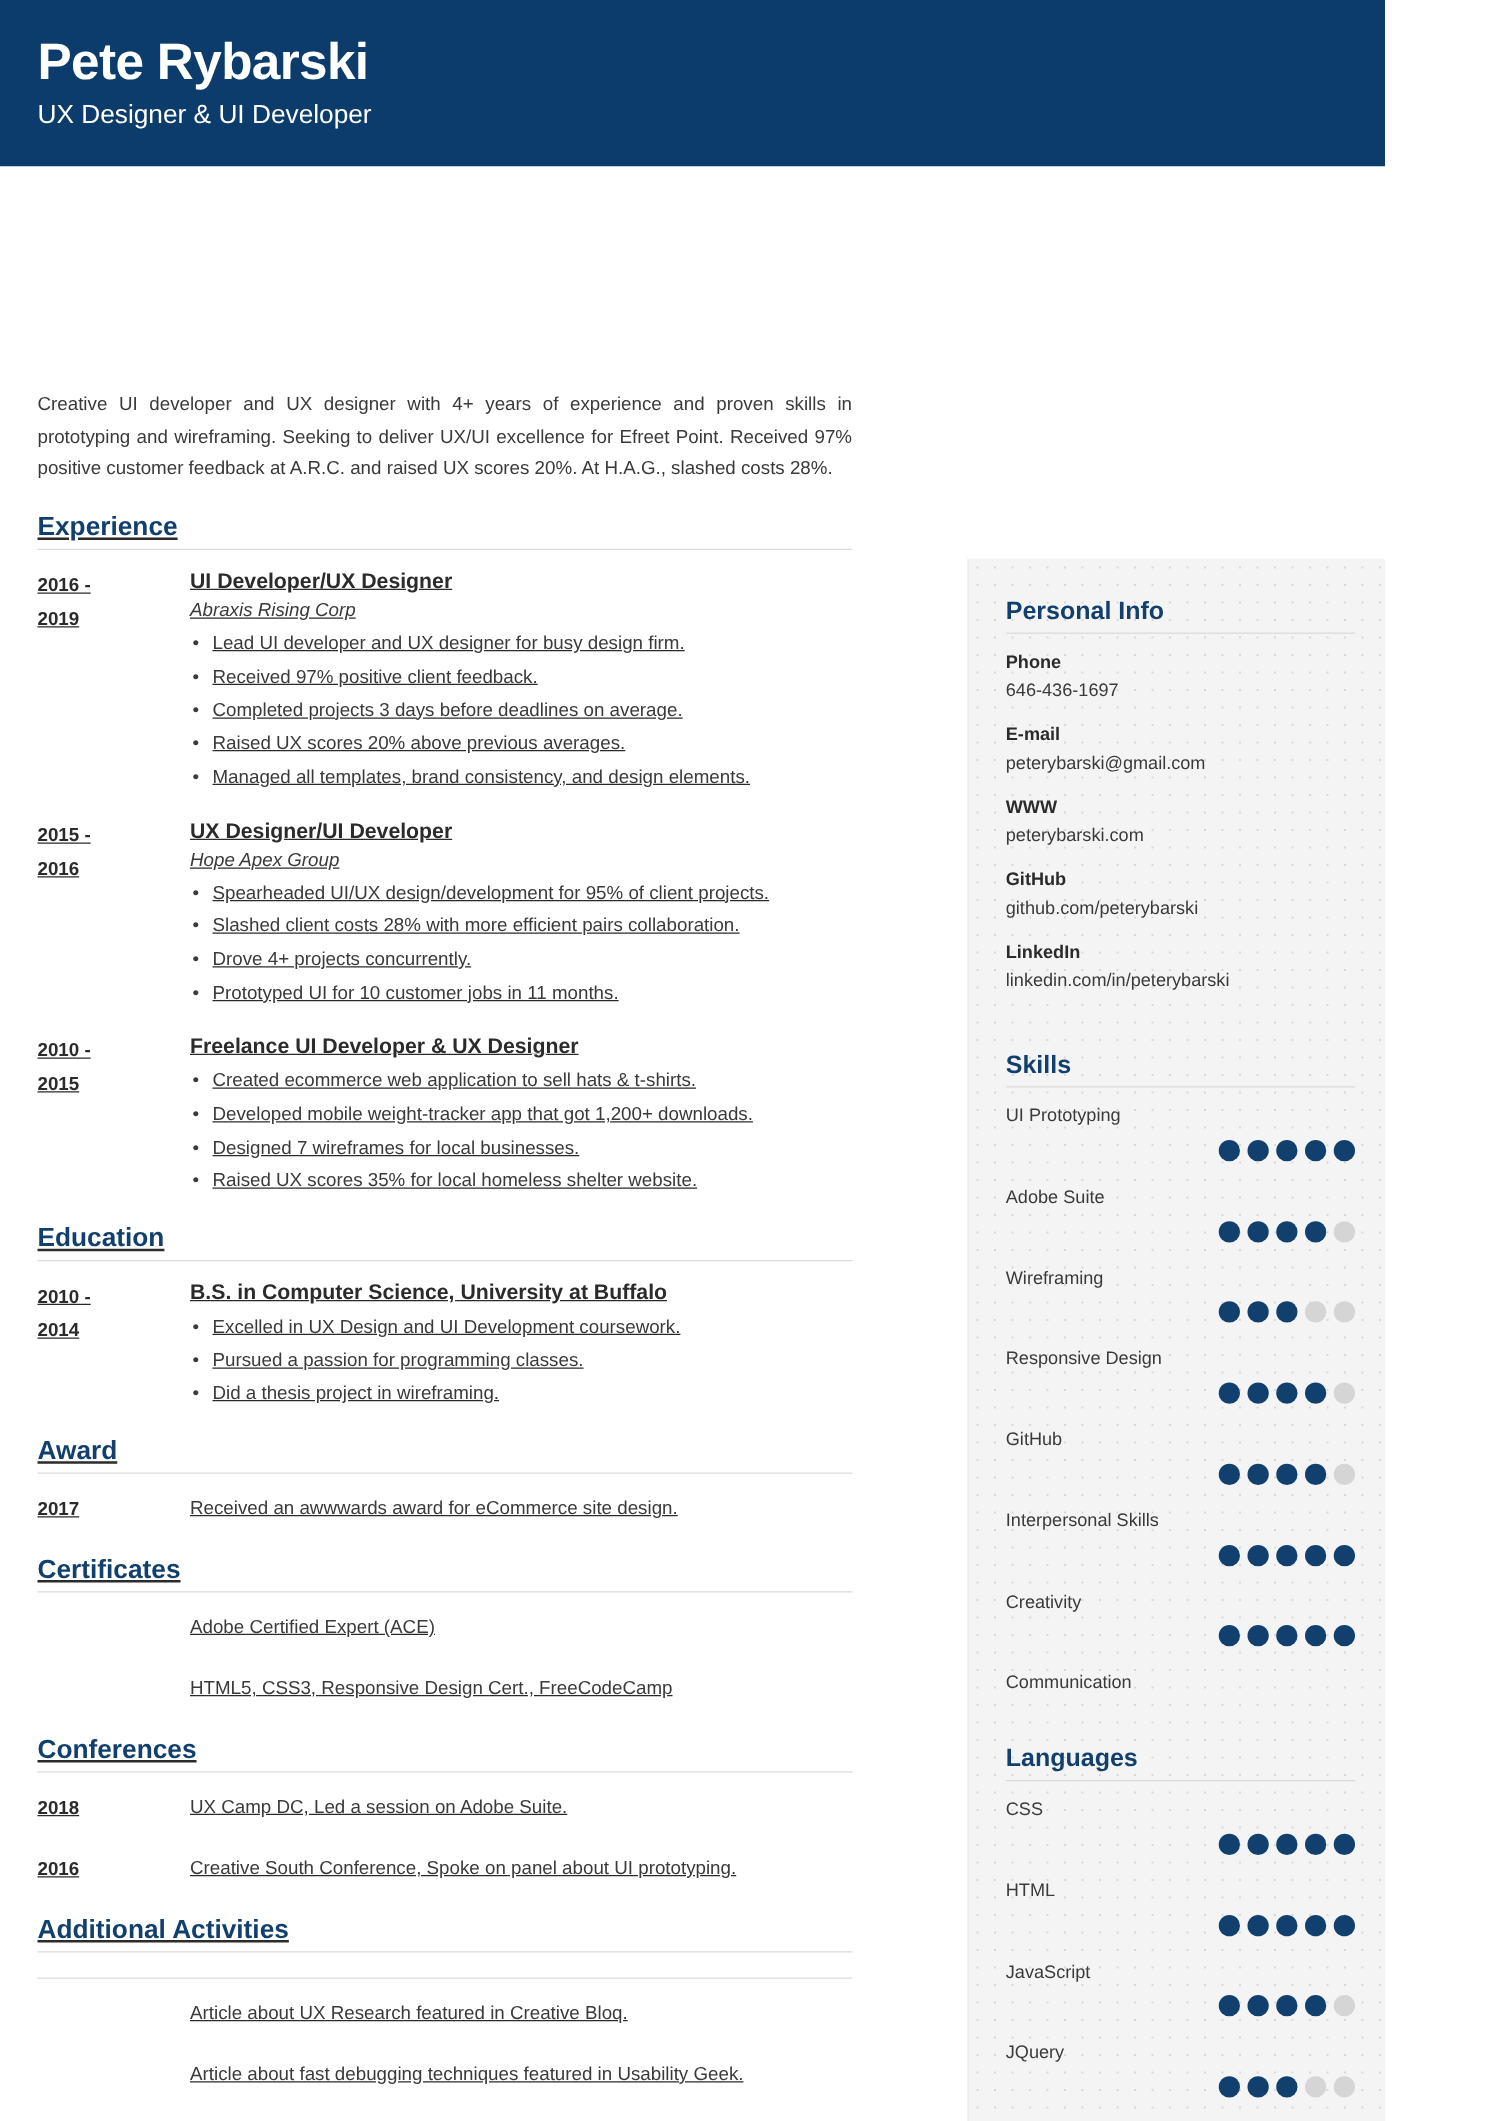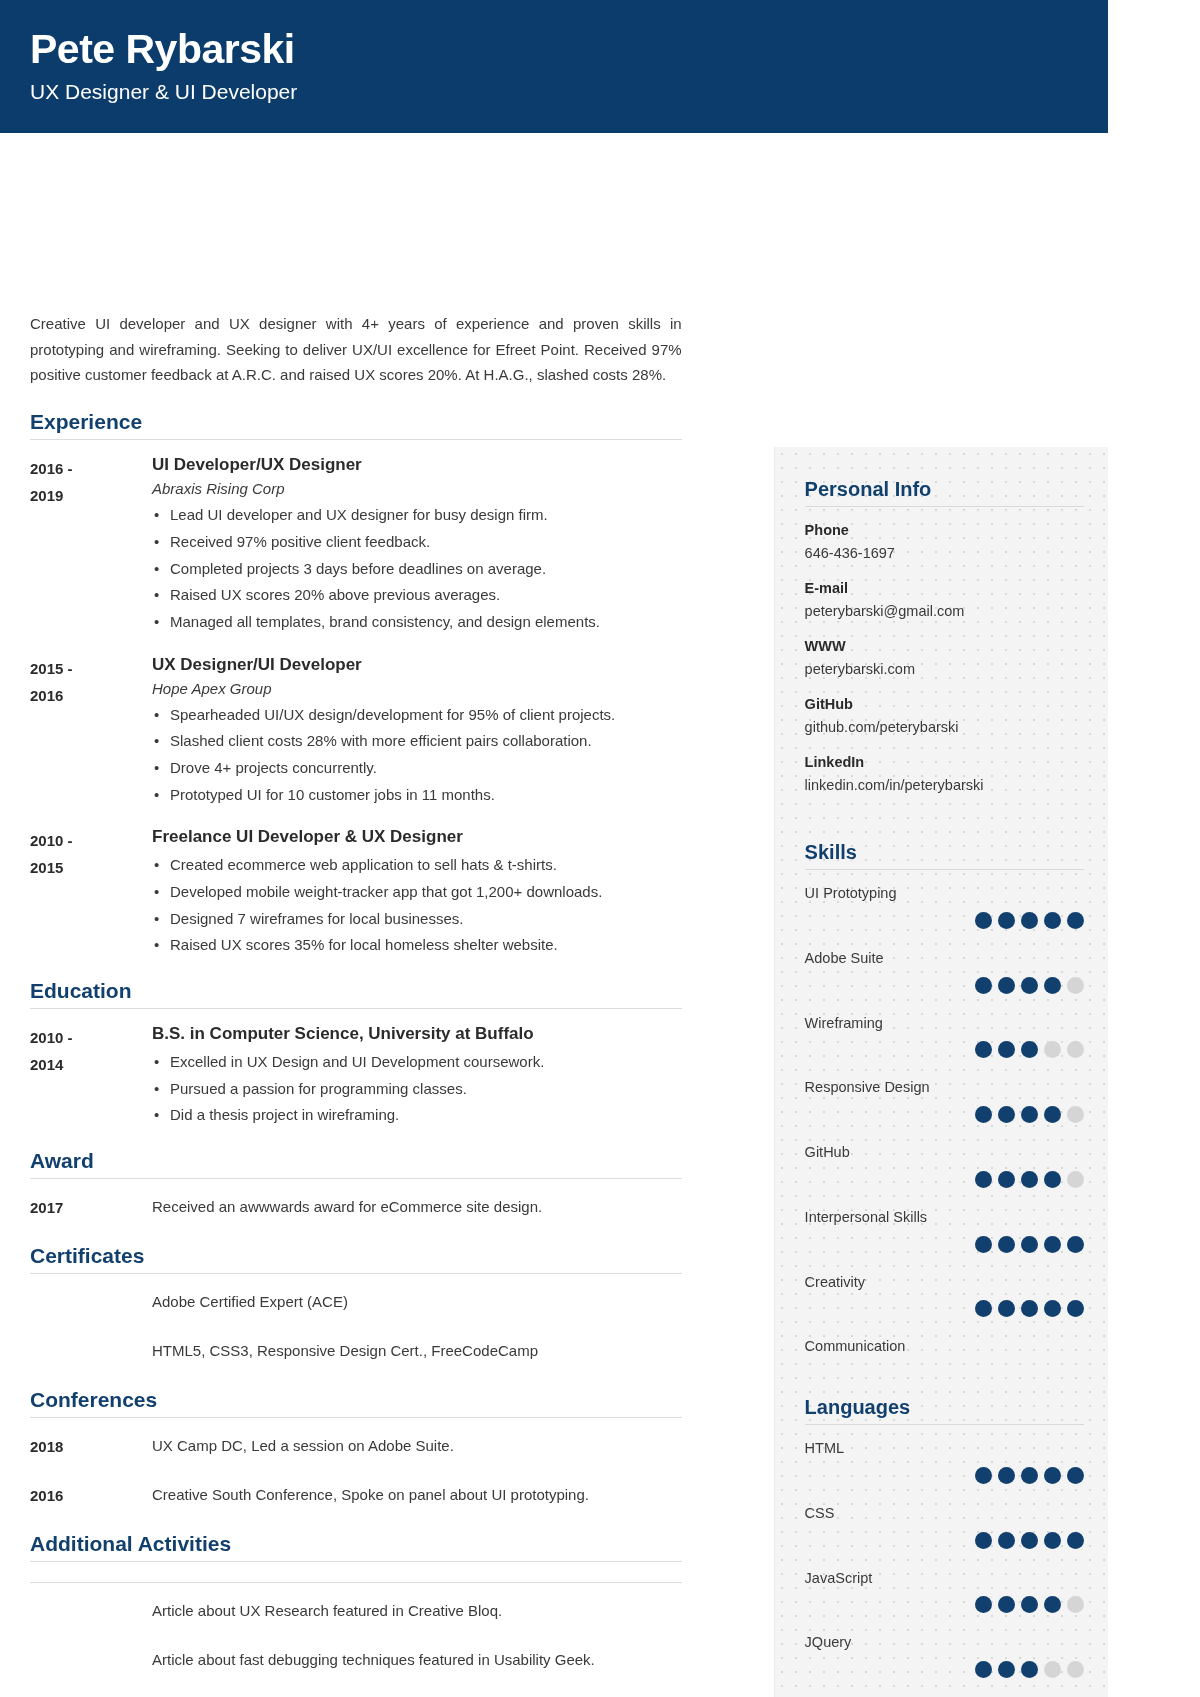--- a/index.html
+++ b/index.html
@@ -40,21 +40,21 @@
     font-size:15px; line-height:1.72; text-align:justify;
     color:#3a3a3a; padding-top:20px; margin-bottom:22px;
   }
 
   
   .sec-h {
     font-size:21px; font-weight:bold; color:#12406e;
     margin:0 0 0 0; padding-bottom:5px;
   }
   .sec-rule { border-bottom:1px solid #dcdcdc; margin-bottom:14px; }
-  .section { margin-bottom:20px; }
+  .section { margin-bottom:20px;text-decoration:underline; }
 
   
   .entry { display:flex; margin-bottom:18px; }
   .entry:last-child { margin-bottom:6px; }
   .years {
     width:122px; flex:0 0 122px; font-size:15px; font-weight:bold;
     color:#2b2b2b; line-height:1.8; padding-top:1px;
   }
   .years span { display:block; }
   .entry-body { flex:1; }
@@ -369,31 +369,31 @@
               <div class="rate-label">Communication</div>
             </div>
           </div>
       </div>
 
       <div class="side-sec">
         <div class="side-h">Languages</div>
         <div class="side-rule"></div>
         <div>
             <div class="rate-row">
+              <div class="rate-label">CSS</div>
+              <div class="dots">
+                <span class="dot on"></span>
+                <span class="dot on"></span>
+                <span class="dot on"></span>
+                <span class="dot on"></span>
+                <span class="dot on"></span>
+              </div>
+            </div>
+            <div class="rate-row">
               <div class="rate-label">HTML</div>
-              <div class="dots">
-                <span class="dot on"></span>
-                <span class="dot on"></span>
-                <span class="dot on"></span>
-                <span class="dot on"></span>
-                <span class="dot on"></span>
-              </div>
-            </div>
-            <div class="rate-row">
-              <div class="rate-label">CSS</div>
               <div class="dots">
                 <span class="dot on"></span>
                 <span class="dot on"></span>
                 <span class="dot on"></span>
                 <span class="dot on"></span>
                 <span class="dot on"></span>
               </div>
             </div>
             <div class="rate-row">
               <div class="rate-label">JavaScript</div>

